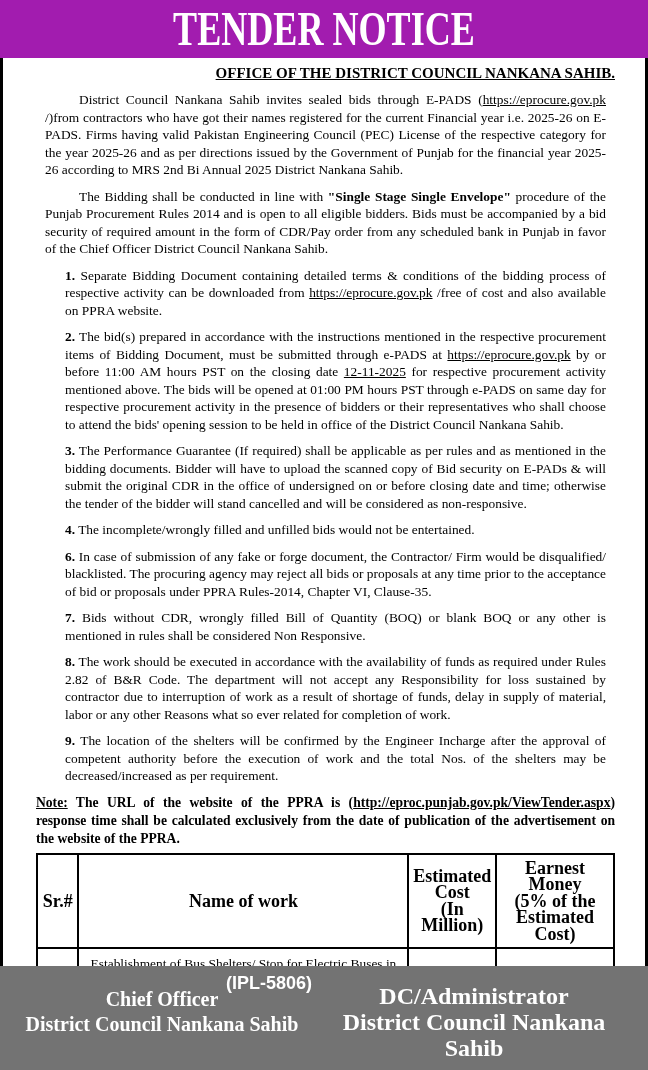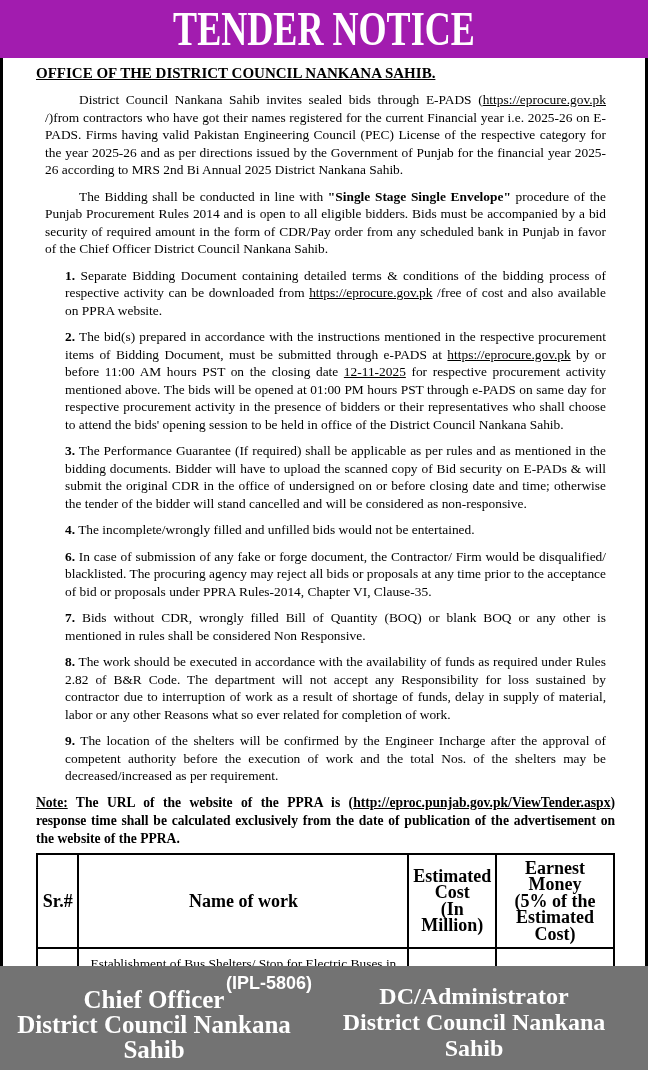--- a/index.html
+++ b/index.html
@@ -26,21 +26,21 @@
   .frame {
     box-sizing: border-box;
     height: 908px;
     border-left: 3px solid #000000;
     border-right: 3px solid #000000;
     padding: 5px 30px 0 33px;
     overflow: hidden;
   }
 
   .office {
-    text-align: left; font-weight: bold; font-size: 15px;
+    text-align: right; font-weight: bold; font-size: 15px;
     text-decoration: underline;
     margin: 2px 0 3px 0;
   }
 
   .para, .item {
     font-size: 13.4px; line-height: 17.5px;
     text-align: justify;
     margin: 9px;
   }
   .indent { text-indent: 34px; }
@@ -72,21 +72,21 @@
 
   .footer {
     height: 108px; background: #737373; position: relative; color: #ffffff;
   }
   .ipl {
     position: absolute; left: 226px; top: 7px;
     font-family: "Liberation Sans", sans-serif;
     font-weight: bold; font-size: 18px; color: #ffffff;
   }
   .sig { position: absolute; text-align: center; font-weight: bold; color: #ffffff; }
-  .sig-left { left: 12px; top: 21px; width: 284px; font-size: 25px; line-height: 25px; }
+  .sig-left { left: 20px; top: 21px; width: 284px; font-size: 20px; line-height: 25px; }
   .sig-right { left: 322px; top: 17px; width: 304px; font-size: 24px; line-height: 26px; }
 </style>
 </head>
 <body>
 
 <div class="page">
 
   <div class="banner">
     <span class="banner-title">TENDER NOTICE</span>
   </div>

